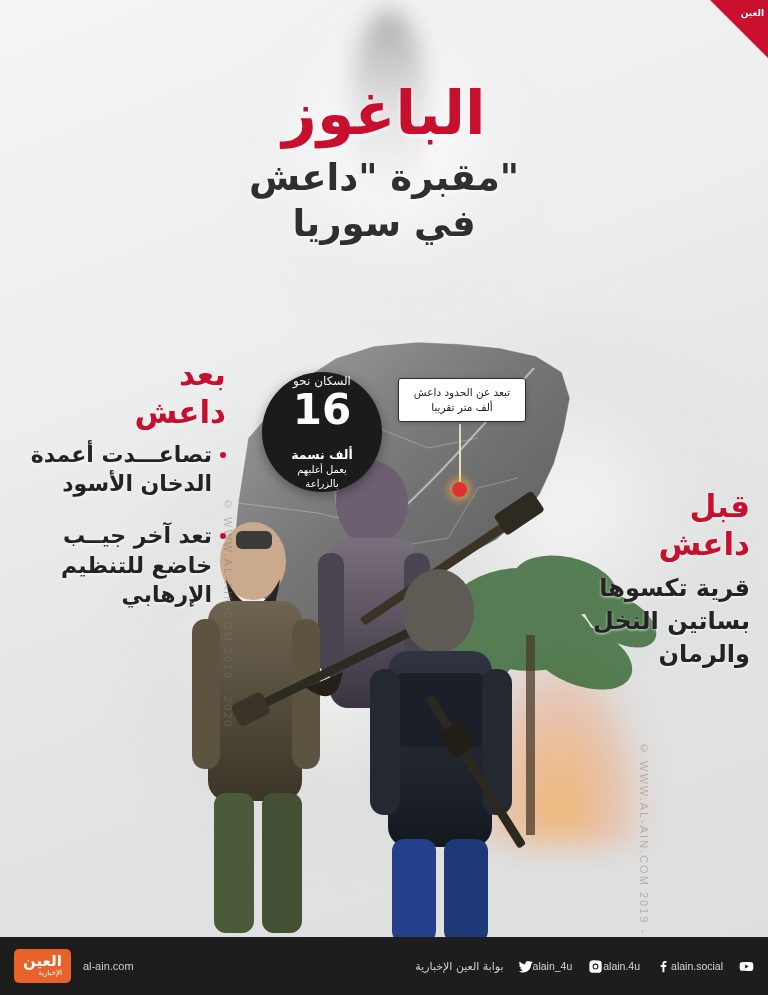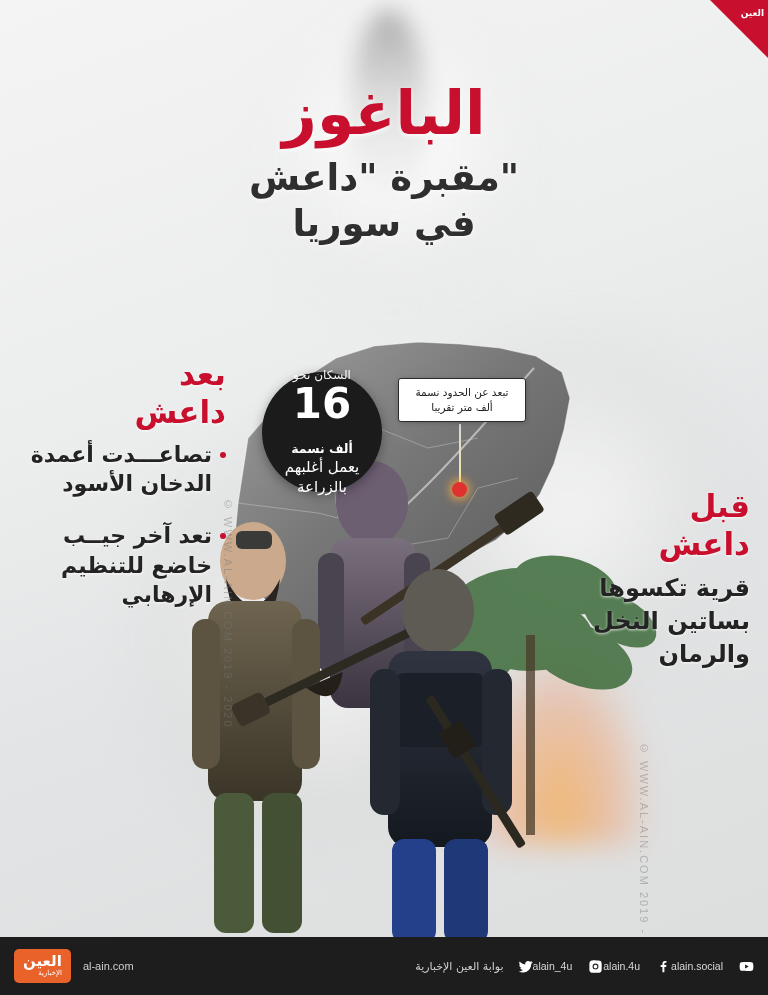--- a/index.html
+++ b/index.html
@@ -89,21 +89,21 @@
     flex-direction: column;
     align-items: center;
     justify-content: center;
     text-align: center;
     z-index: 14;
     box-shadow: 0 3px 12px rgba(0,0,0,.35);
   }
   .pop-label  { font-size: 12px; line-height: 1.2; opacity: .95; }
   .pop-number { font-size: 42px; font-weight: bold; line-height: 1; margin: 1px 0 16px; }
   .pop-unit   { font-size: 12.5px; font-weight: bold; line-height: 1.25; }
-  .pop-note   { font-size: 15px; line-height: 1.25; margin-top: 1px; }
+  .pop-note   { font-size: 10px; line-height: 1.25; margin-top: 1px; }
 
   
   .callout {
     position: absolute;
     left: 398px;
     top: 378px;
     width: 128px;
     background: #ffffff;
     border: 1px solid #2b2b2b;
     border-radius: 3px;
@@ -337,21 +337,21 @@
 
   <div class="pop-bubble">
     <div class="pop-label">السكان نحو</div>
     <div class="pop-number">16</div>
     <div class="pop-unit">ألف نسمة</div>
     <div class="pop-note">يعمل أغلبهم</div>
     <div class="pop-note">بالزراعة</div>
   </div>
 
   <div class="callout">
-    <div>تبعد عن الحدود نسمة</div>
+    <div>تبعد عن الحدود داعش</div>
     <div>ألف متر تقريبا</div>
   </div>
   <div class="callout-stem"></div>
   <div class="callout-dot"></div>
 
   <div class="fire-glow"></div>
   <div class="foliage">
     <svg viewBox="0 0 300 330" xmlns="http://www.w3.org/2000/svg">
       <g fill="#3d6b3a" opacity="0.85">
         <ellipse cx="120" cy="90" rx="58" ry="34" transform="rotate(-18 120 90)"></ellipse>

